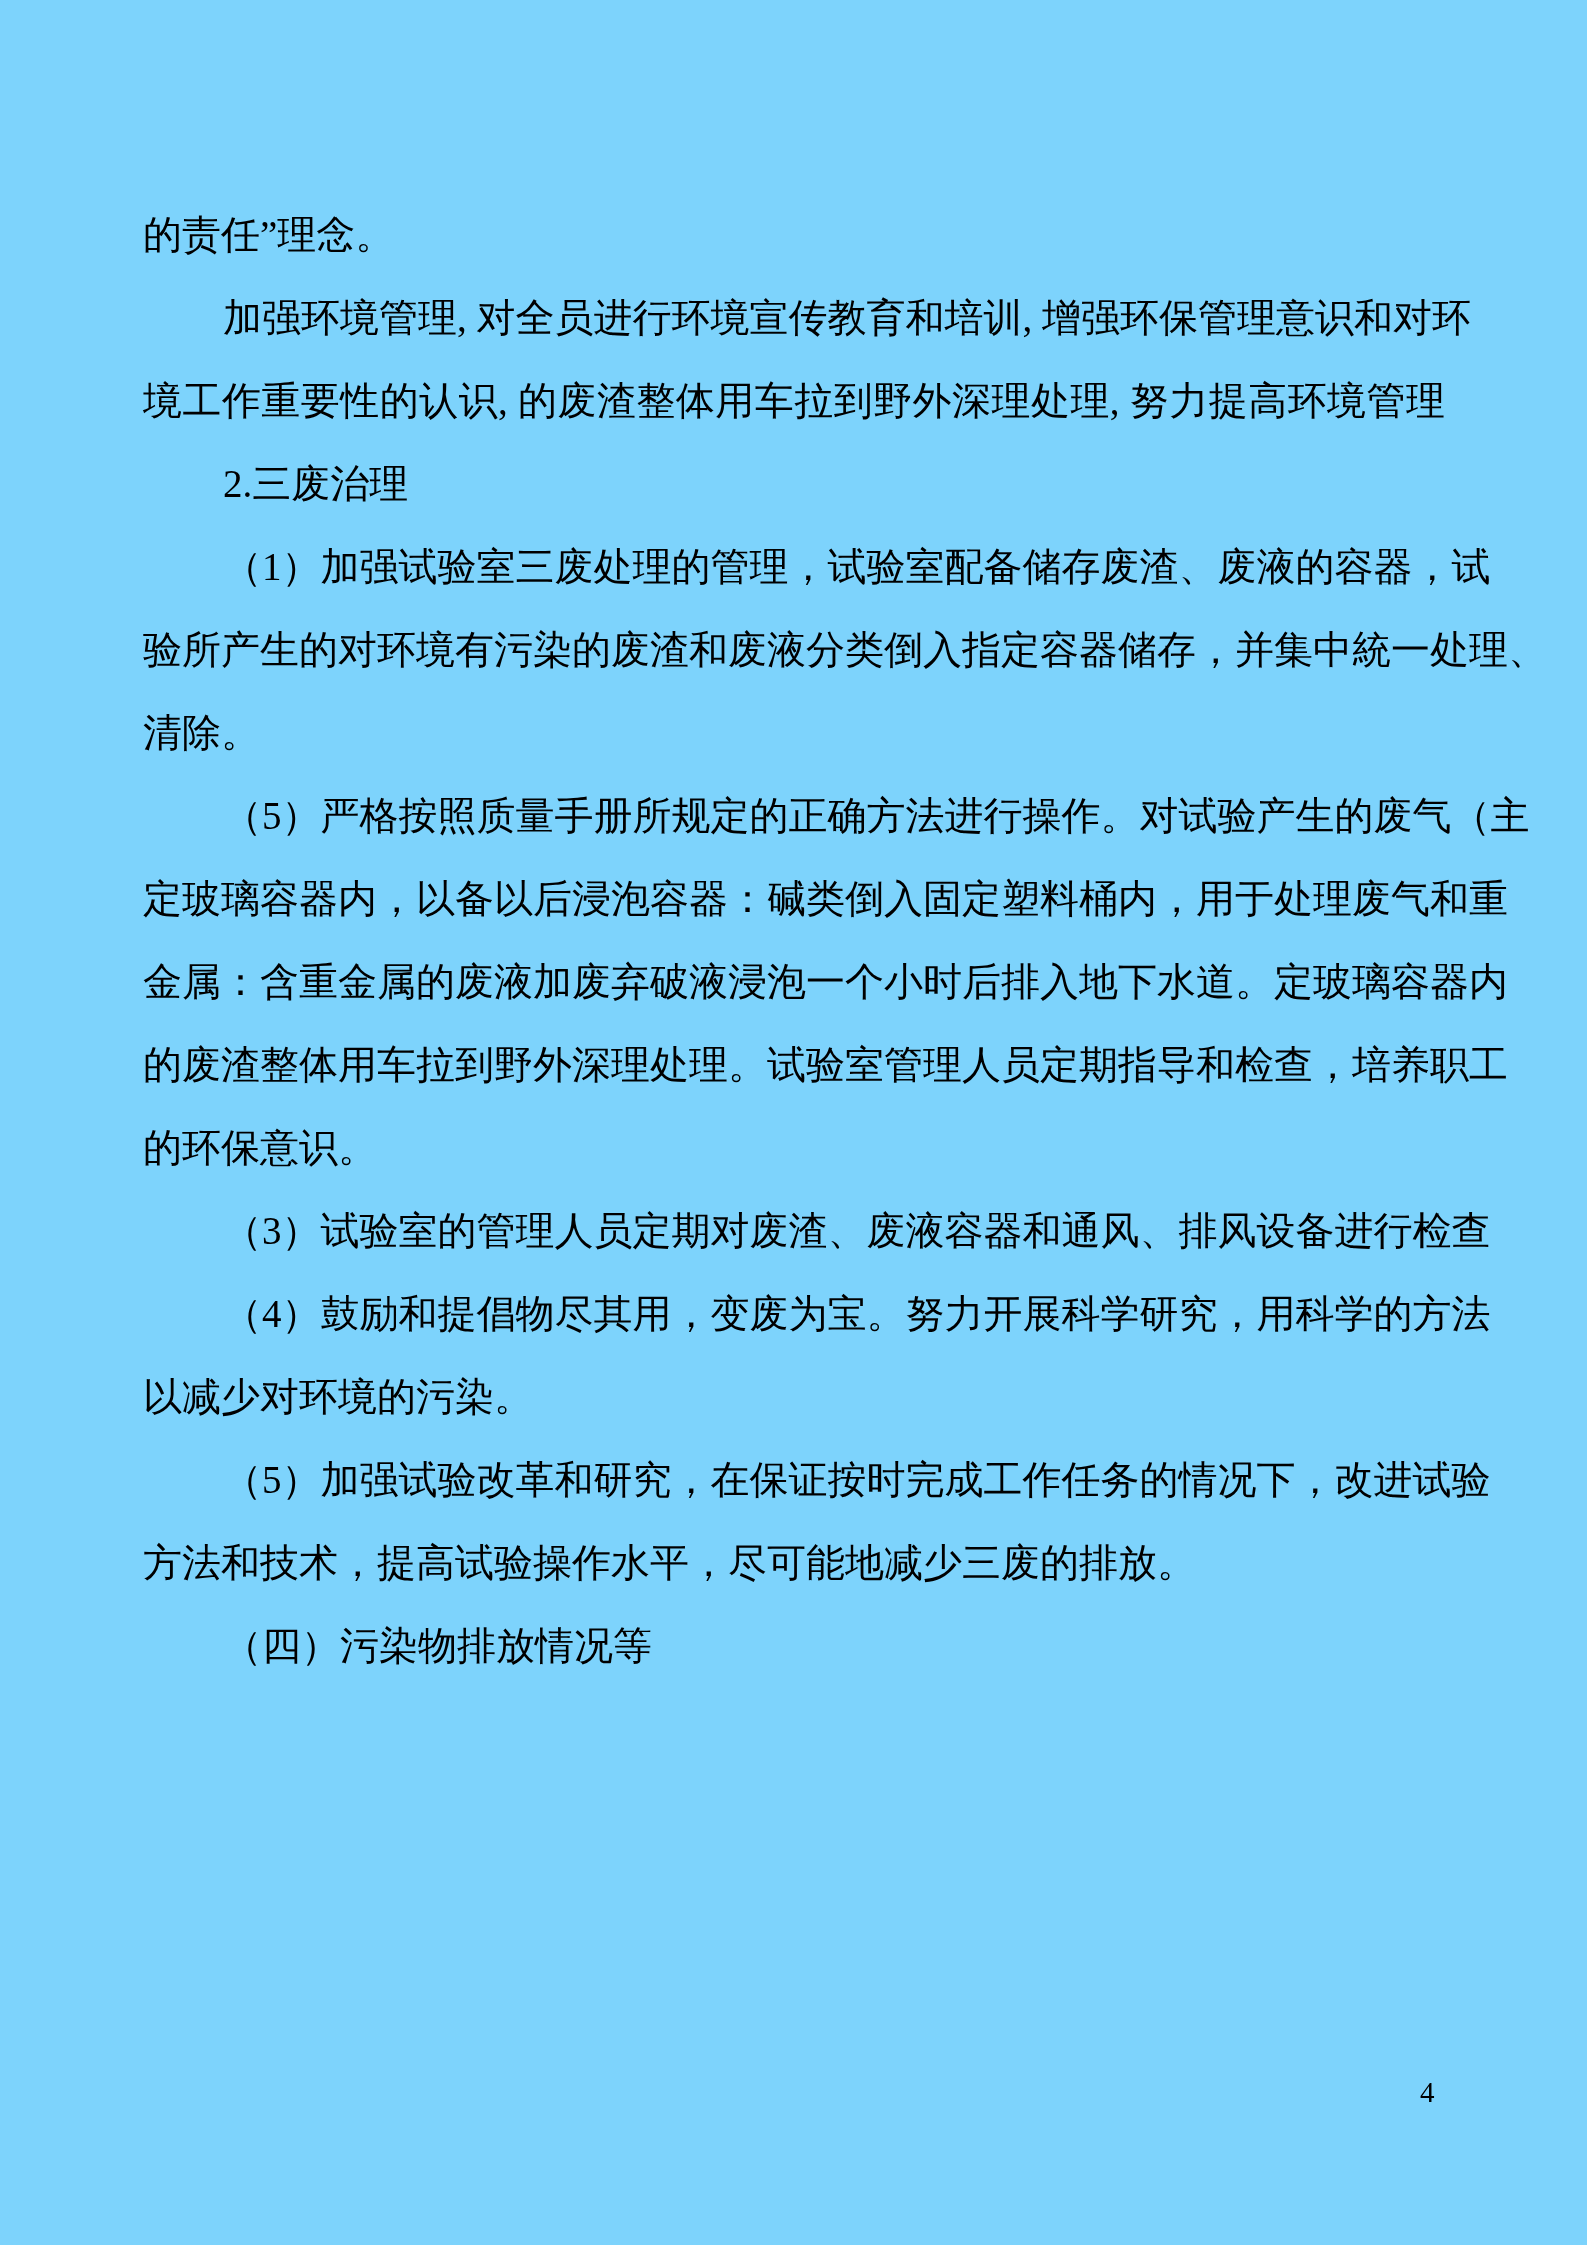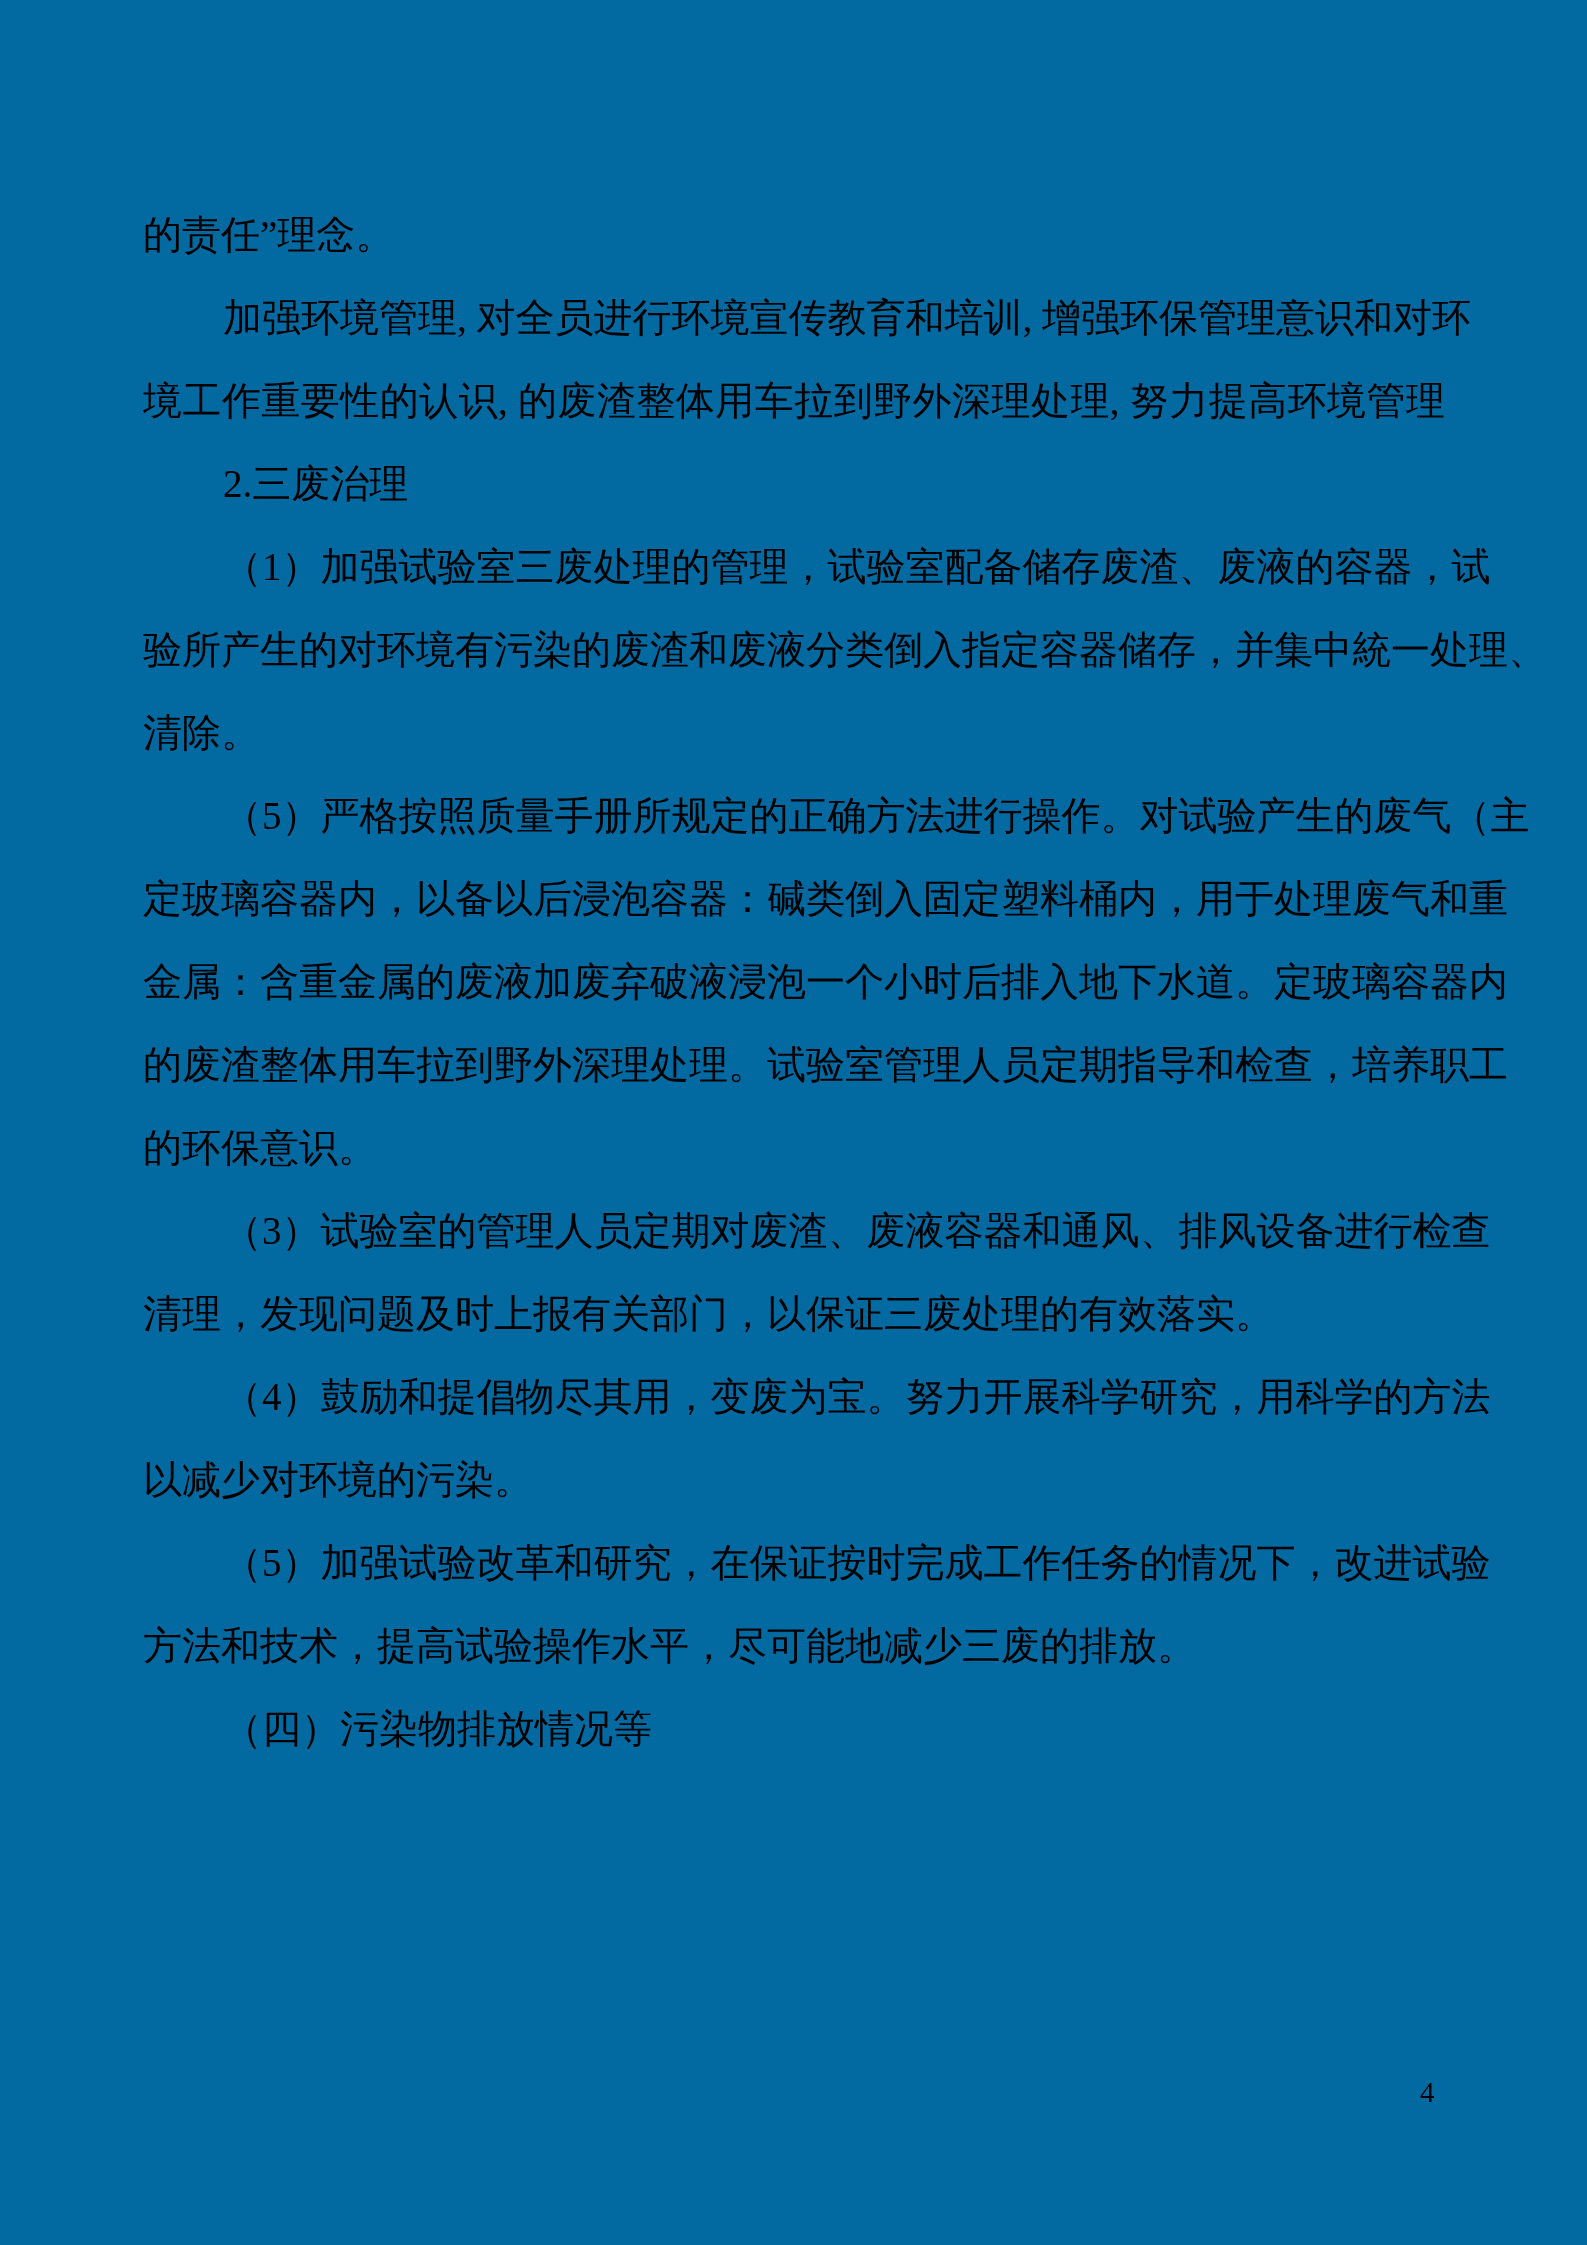--- a/index.html
+++ b/index.html
@@ -14,21 +14,21 @@
     overflow: hidden;
     font-family: "Liberation Serif", "DejaVu Serif", serif;
     color: #000000;
   }
   .page {
     position: absolute;
     left: 0;
     top: 0;
     width: 1587px;
     height: 2245px;
-    background: #0369a1;
+    background: #7dd3fc;
   }
   .content {
     position: absolute;
     left: 143px;
     top: 193px;
     width: 1302px;
   }
   .line {
     height: 83px;
     line-height: 83px;
@@ -64,21 +64,20 @@
     <div class="line indent">2.三废治理</div>
     <div class="line indent full">（1）加强试验室三废处理的管理，试验室配备储存废渣、废液的容器，试</div>
     <div class="line full">验所产生的对环境有污染的废渣和废液分类倒入指定容器储存，并集中統一处理、</div>
     <div class="line">清除。</div>
     <div class="line indent full">（5）严格按照质量手册所规定的正确方法进行操作。对试验产生的废气（主</div>
     <div class="line full">定玻璃容器内，以备以后浸泡容器：碱类倒入固定塑料桶内，用于处理废气和重</div>
     <div class="line full">金属：含重金属的废液加废弃破液浸泡一个小时后排入地下水道。定玻璃容器内</div>
     <div class="line full">的废渣整体用车拉到野外深理处理。试验室管理人员定期指导和检查，培养职工</div>
     <div class="line">的环保意识。</div>
     <div class="line indent full">（3）试验室的管理人员定期对废渣、废液容器和通风、排风设备进行检查</div>
-    <div class="line">清理，发现问题及时上报有关部门，以保证三废处理的有效落实。</div>
     <div class="line indent full">（4）鼓励和提倡物尽其用，变废为宝。努力开展科学研究，用科学的方法</div>
     <div class="line">以减少对环境的污染。</div>
     <div class="line indent full">（5）加强试验改革和研究，在保证按时完成工作任务的情况下，改进试验</div>
     <div class="line">方法和技术，提高试验操作水平，尽可能地减少三废的排放。</div>
     <div class="line indent">（四）污染物排放情况等</div>
   </div>
   <div class="page-number">4</div>
 </div>
 
 </body></html>

